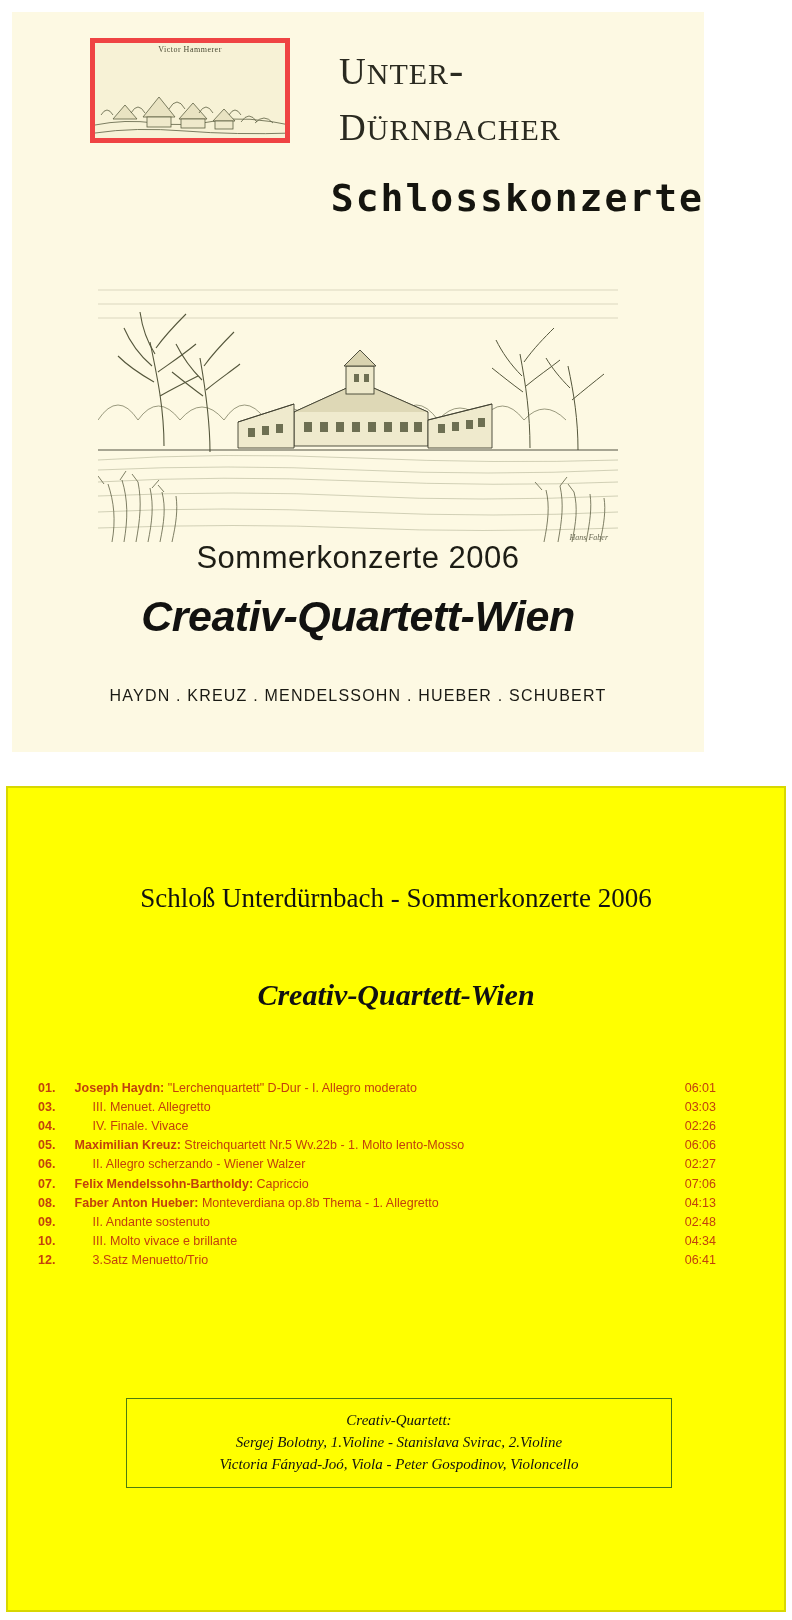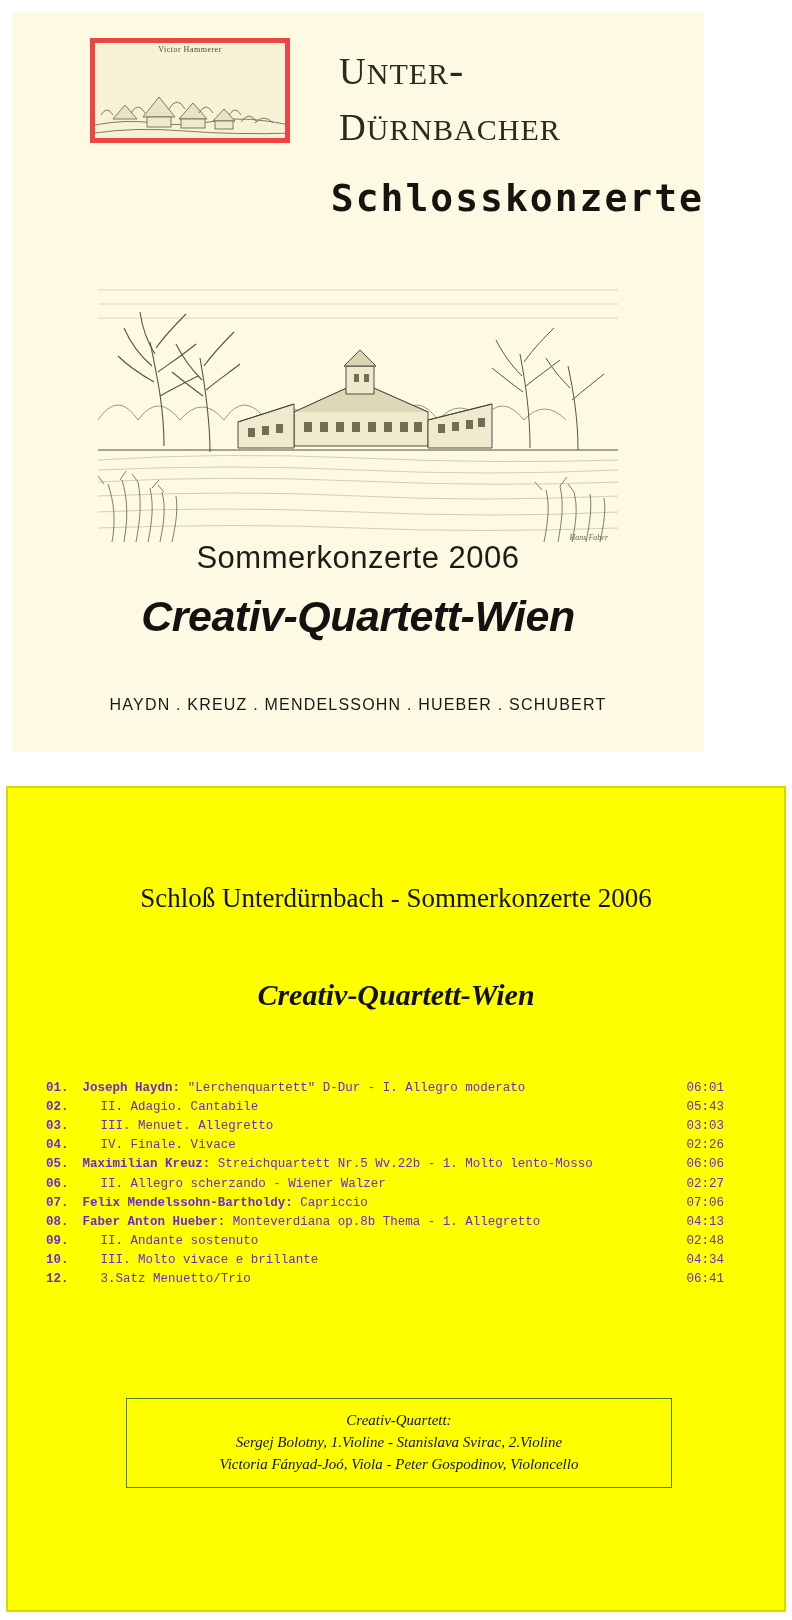--- a/index.html
+++ b/index.html
@@ -124,21 +124,20 @@
   }
 
   .composers {
     position: absolute;
     left: 0; top: 675px;
     width: 100%;
     text-align: center;
     font-size: 16px;
     letter-spacing: 1.2px;
     color: #1a1a14;
-    margin-top: 9px;
   }
 
   
   .insert {
     position: absolute;
     left: 6px; top: 786px;
     width: 780px; height: 826px;
     background: #ffff00;
     border: 2px solid #d8d800;
   }
@@ -160,25 +159,25 @@
     text-align: center;
     font-family: "Liberation Serif", serif;
     font-style: italic;
     font-weight: bold;
     font-size: 30px;
     color: #111;
   }
 
   .tracklist {
     position: absolute;
-    left: 32px; top: 290px;
+    left: 24px; top: 290px;
     width: 690px;
-    font-family: Liberation Mono, monospace;
+    font-family: Liberation Sans, sans-serif;
     font-size: 12.5px;
-    color: #6d28d9;
+    color: #c2410c;
     border-collapse: collapse;
   }
   .tracklist td {
     padding: 2.6px 0;
     vertical-align: top;
     white-space: nowrap;
   }
   .tracklist .num {
     width: 42px;
     font-weight: bold;
@@ -346,25 +345,20 @@
     <div class="insert-ensemble">Creativ-Quartett-Wien</div>
 
     <table class="tracklist">
       <tbody id="tracklist-body">
           <tr>
             <td class="num">01.</td>
             <td class="ttl"><span class="composer">Joseph Haydn:</span><span> "Lerchenquartett" D-Dur - I. Allegro moderato</span></td>
             <td class="dur">06:01</td>
           </tr>
           <tr>
-            <td class="num">02.</td>
-            <td class="ttl indent"><span>II. Adagio. Cantabile</span></td>
-            <td class="dur">05:43</td>
-          </tr>
-          <tr>
             <td class="num">03.</td>
             <td class="ttl indent"><span>III. Menuet. Allegretto</span></td>
             <td class="dur">03:03</td>
           </tr>
           <tr>
             <td class="num">04.</td>
             <td class="ttl indent"><span>IV. Finale. Vivace</span></td>
             <td class="dur">02:26</td>
           </tr>
           <tr>

